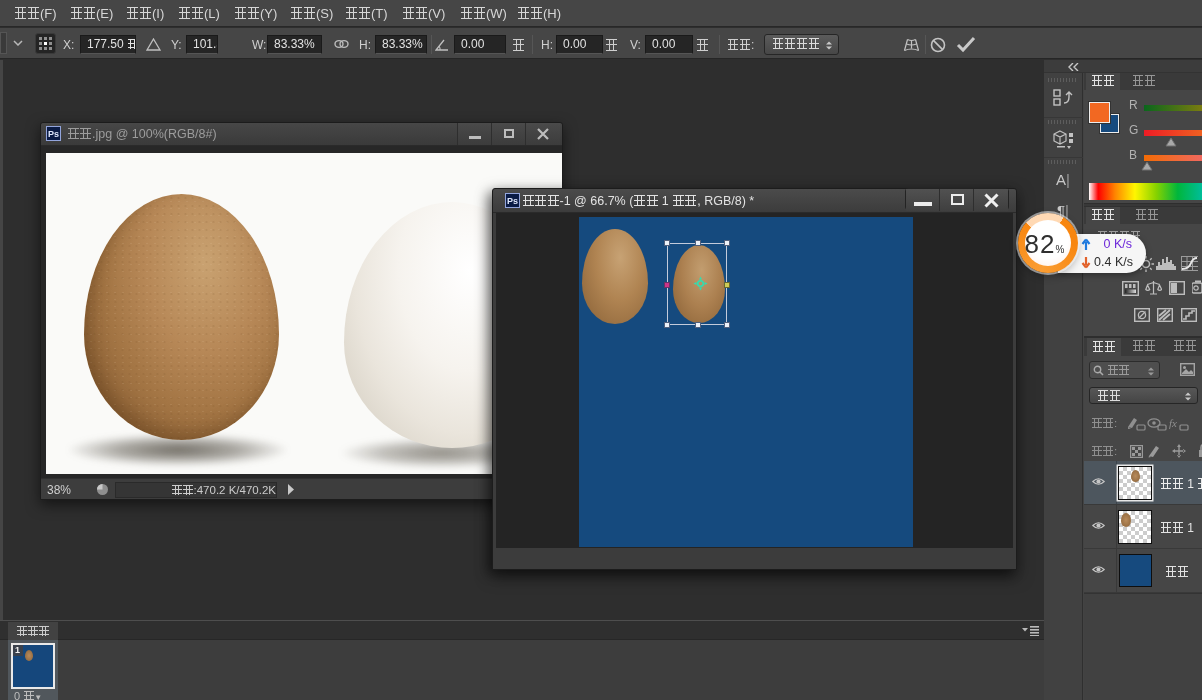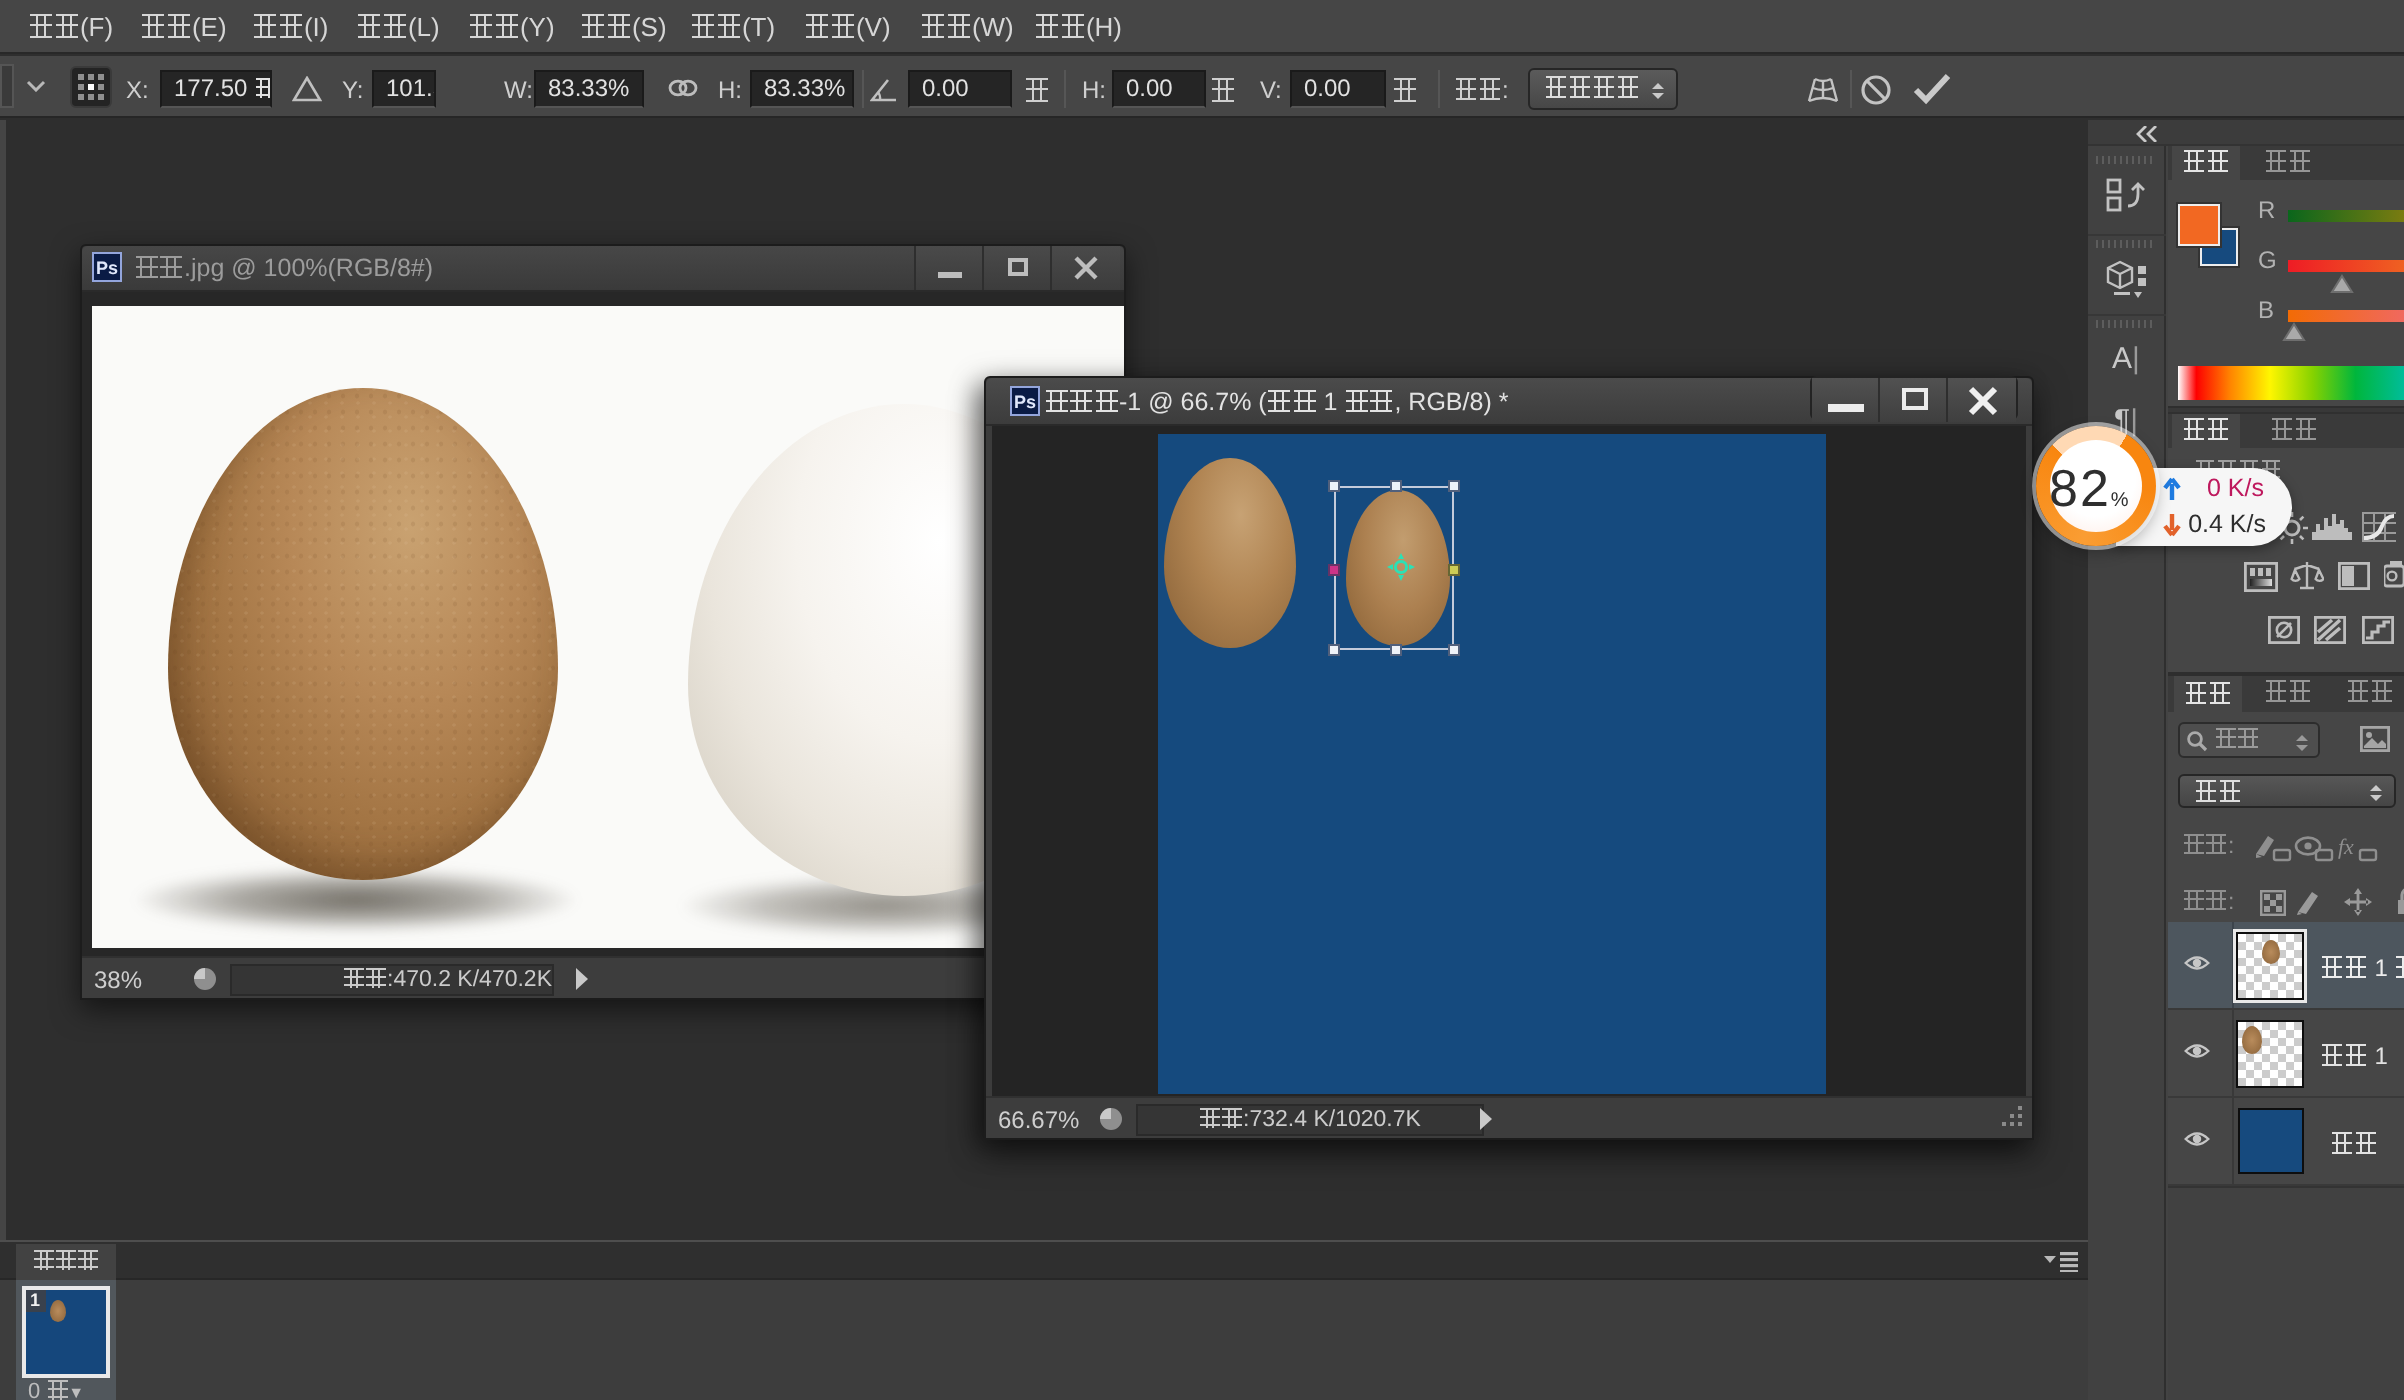--- a/index.html
+++ b/index.html
@@ -210,41 +210,20 @@
 <div class="hnd" style="left:-4px;bottom:-4px"></div>
 <div class="hnd" style="left:27px;bottom:-4px"></div>
 <div class="hnd" style="right:-4px;bottom:-4px"></div>
 </div>
 <svg class="abs" style="left:114px;top:59px" width="15" height="15">
           <circle cx="7.5" cy="7.5" r="2.8" fill="none" stroke="#2de0b4" stroke-width="1.5"></circle>
           <path d="M7.5 0.5 L9 3.5 L6 3.5 Z M7.5 14.5 L9 11.5 L6 11.5 Z M0.5 7.5 L3.5 6 L3.5 9 Z M14.5 7.5 L11.5 6 L11.5 9 Z" fill="#2de0b4"></path>
         </svg>
 </div>
 </div>
-<div class="sbar">
-<span style="position:absolute;left:6px;top:4px">66.67%</span>
-<svg style="position:absolute;left:56px;top:4px" width="13" height="13">
-        <circle cx="6.5" cy="6.5" r="5.5" fill="#8f8f8f"></circle>
-        <path d="M6.5 6.5 L6.5 1 A5.5 5.5 0 0 0 1 6.5 Z" fill="#c9c9c9"></path>
-      </svg>
-<div class="docbox" style="left:75px;width:174px"><i class="cj" style="font-size:11px"></i><i class="cj" style="font-size:11px"></i>:732.4 K/1020.7K</div>
-<svg style="position:absolute;left:246px;top:5px" width="8" height="11">
-        <path d="M1 0 L7 5.5 L1 11 Z" fill="#c9c9c9"></path>
-      </svg>
-<svg style="position:absolute;right:3px;bottom:3px" width="14" height="14">
-        <g fill="#8a8a8a">
-          <rect x="10" y="1" width="2" height="2"></rect>
-          <rect x="10" y="5" width="2" height="2"></rect>
-          <rect x="10" y="9" width="2" height="2"></rect>
-          <rect x="6" y="5" width="2" height="2"></rect>
-          <rect x="6" y="9" width="2" height="2"></rect>
-          <rect x="2" y="9" width="2" height="2"></rect>
-        </g>
-      </svg>
-</div>
 </div>
 <div class="abs" id="dock">
 <div id="dockhead">
       <svg style="position:absolute;left:24px;top:3px" width="12" height="8">
         <path d="M5 0 L1 4 L5 8 M10 0 L6 4 L10 8" stroke="#c9c9c9" stroke-width="1.4" fill="none"></path>
       </svg>
     </div>
 <div id="iconstrip">
 <div class="grip" style="top:5px"></div>
 <svg style="position:absolute;left:9px;top:16px" width="22" height="18">
@@ -478,21 +457,21 @@
 <div class="abs" style="left:0;top:0;width:10px;height:11px;background:#39414d"></div>
 <span class="abs" style="left:2px;top:0px;color:#f0f0f0;font-size:9px;font-weight:bold">1</span>
 <div class="egg" style="left:12px;top:5px;width:8px;height:11px;background:radial-gradient(#b98c5c,#8a6238)"></div>
 </div>
 <div class="abs" style="left:14px;top:70px;color:#bdbdbd;font-size:11px">0 <i class="cj"></i><span style="font-size:8px">▼</span></div>
 </div>
 <div class="abs" id="wpill">
 <svg style="position:absolute;left:23px;top:4px" width="10" height="13">
       <path d="M5 12 L5 4 M5 1.5 L1.5 6 M5 1.5 L8.5 6" stroke="#1f7be0" stroke-width="2.2" fill="none"></path>
     </svg>
-<span style="position:absolute;right:14px;top:3px;font-size:12.5px;color:#be185d">0 K/s</span>
+<span style="position:absolute;right:14px;top:3px;font-size:12.5px;color:#6d28d9">0 K/s</span>
 <svg style="position:absolute;left:23px;top:22px" width="10" height="13">
       <path d="M5 1 L5 9 M5 11.5 L1.5 7 M5 11.5 L8.5 7" stroke="#e2622b" stroke-width="2.2" fill="none"></path>
     </svg>
 <span style="position:absolute;right:13px;top:21px;font-size:12.5px;color:#2e2e2e">0.4 K/s</span>
 </div>
 <div class="abs" id="wring"></div>
 <div class="abs" id="wdisc">
     <div style="font-size:26px;margin-top:9px;letter-spacing:1px">82<span style="font-size:10px;letter-spacing:0">%</span></div>
   </div>
 

